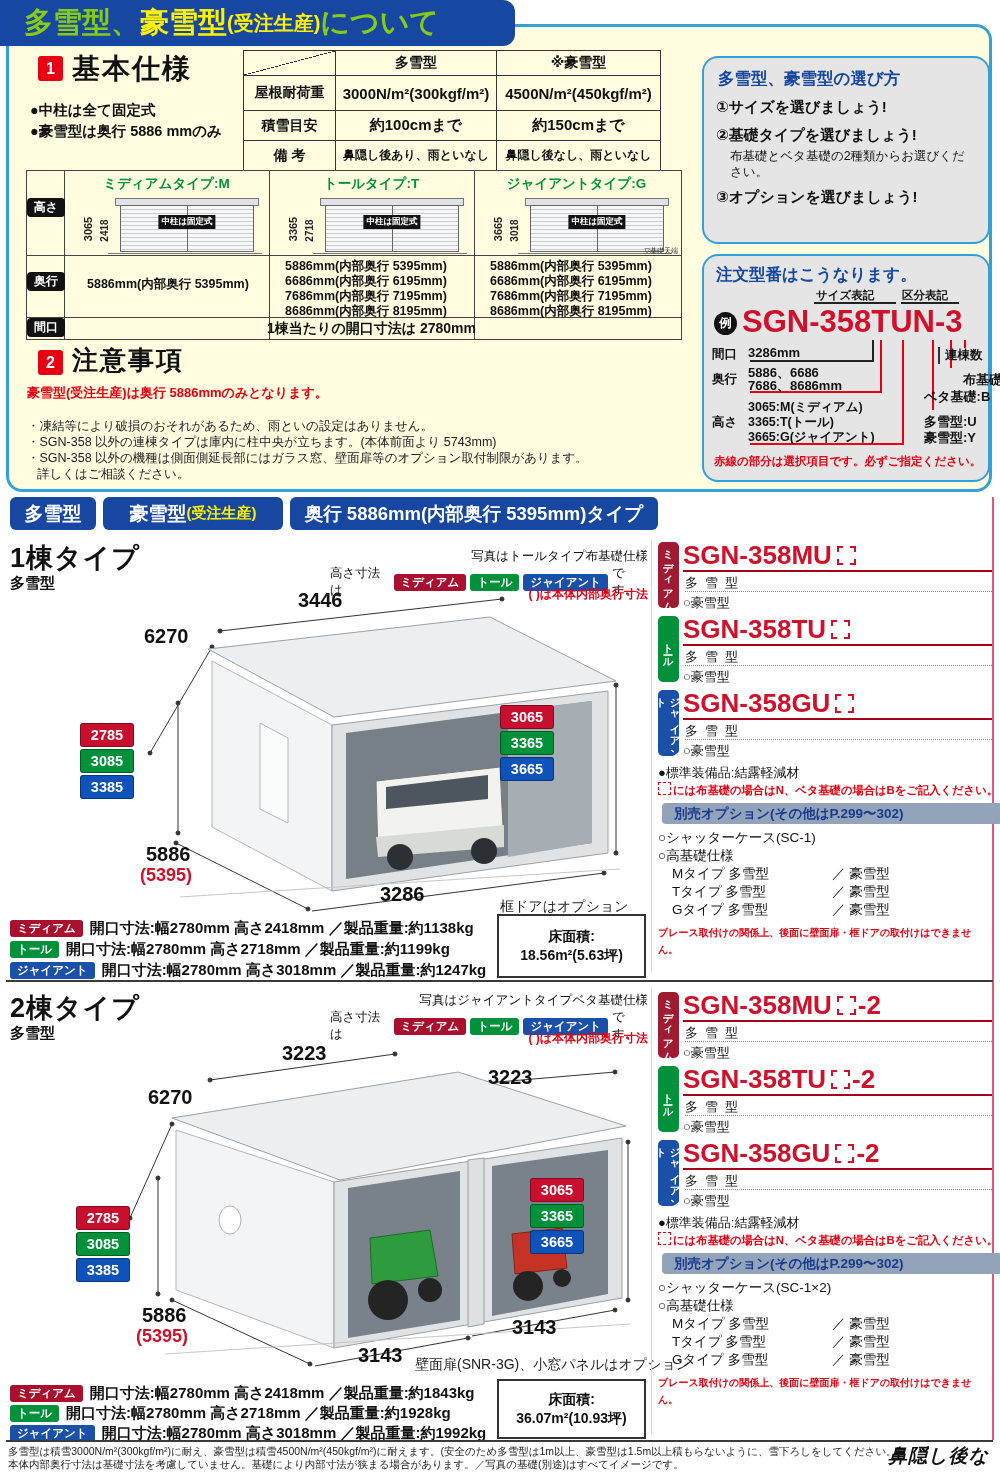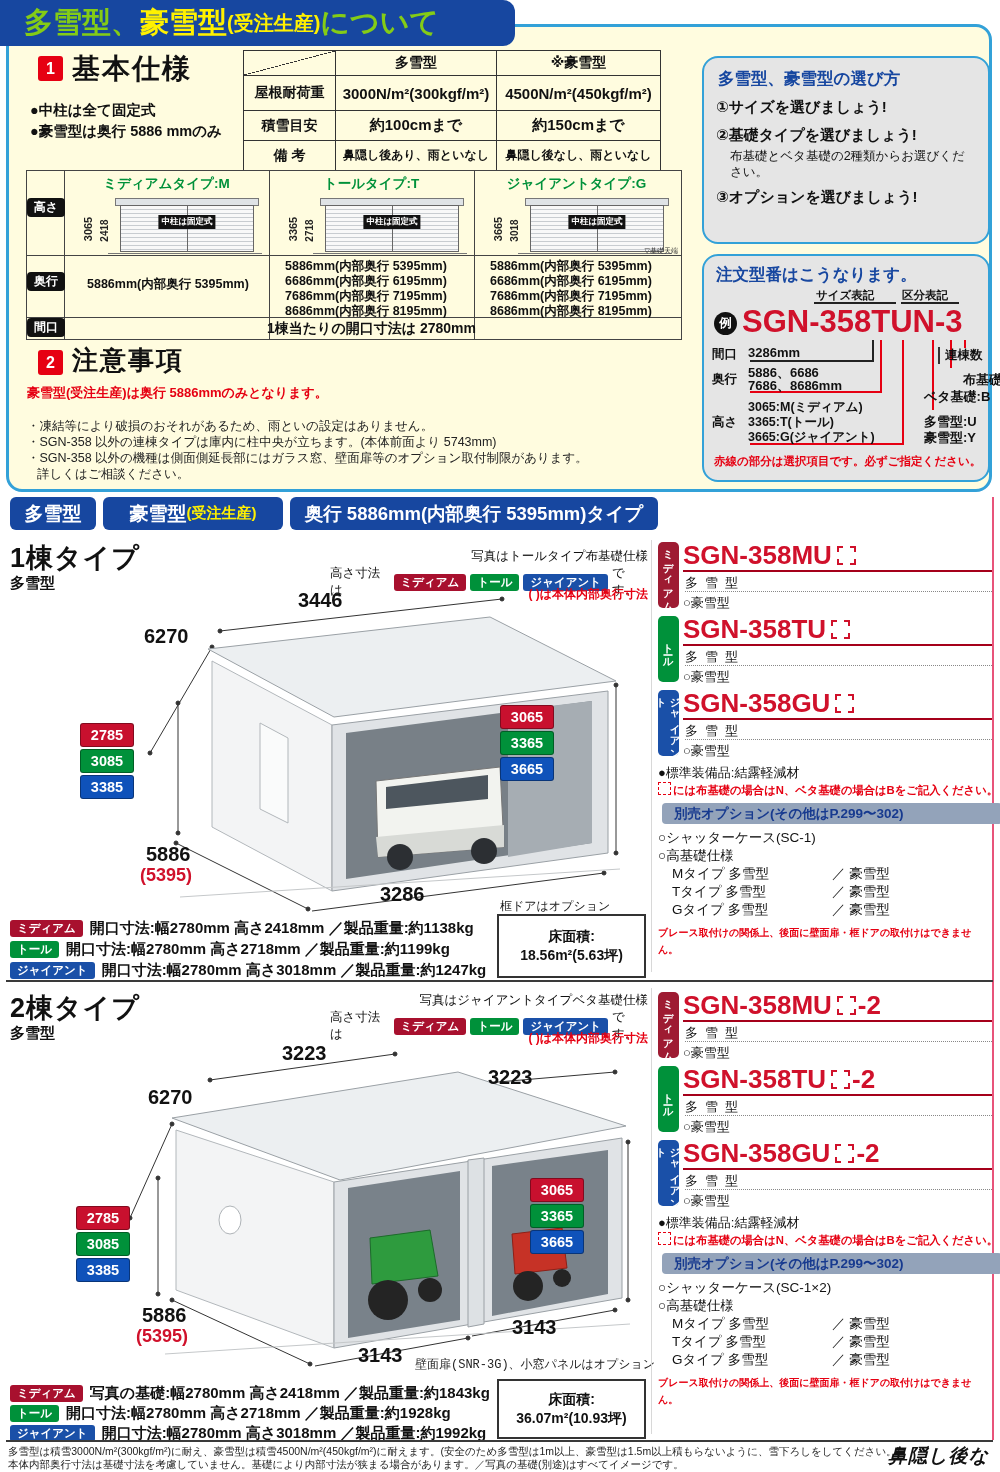--- a/index.html
+++ b/index.html
@@ -71,21 +71,21 @@
   .pnote{font-size:12.5px;text-align:right;white-space:nowrap;}
   .rednote{color:#E60012;font-size:12px;font-weight:bold;}
   .hbadge{display:inline-flex;align-items:center;justify-content:center;color:#fff;font-weight:bold;font-size:11.5px;
           border-radius:3px;height:17px;padding:0 7px;white-space:nowrap;}
   .hb-m{background:#A8102E;}.hb-t{background:#00913A;}.hb-g{background:#1A50A8;}
   .dimbadge{position:absolute;width:52px;height:22px;color:#fff;font-weight:bold;font-size:14.5px;
             display:flex;align-items:center;justify-content:center;border-radius:3px;border:1px solid rgba(0,0,0,.35);}
   .db-r{background:#C8102E;}.db-g{background:#00913A;}.db-b{background:#0F52BA;}
   .dimnum{position:absolute;font-weight:bold;font-size:20px;white-space:nowrap;}
   .dimred{color:#D0112B;font-size:18px;}
-  .caption{font-size:12px;color:#222;font-family:Liberation Mono, monospace;}
+  .caption{font-size:14px;color:#222;}
   .specrow{position:absolute;display:flex;align-items:center;gap:7px;white-space:nowrap;}
   .spectext{font-size:15px;font-weight:bold;}
   .floorbox{position:absolute;border:2px solid #333;background:#fff;display:flex;flex-direction:column;
             align-items:center;justify-content:center;font-weight:bold;font-size:14px;line-height:19px;}
   .prod{position:absolute;left:658px;width:334px;height:72px;}
   .vbadge{position:absolute;left:0;top:2px;width:21px;height:66px;border-radius:5px;color:#fff;font-weight:bold;
           font-size:10.5px;writing-mode:vertical-rl;text-orientation:upright;display:flex;align-items:center;
           justify-content:center;letter-spacing:1px;}
   .vb-m{background:#9E1B32;}.vb-t{background:#00913A;}.vb-g{background:#1A50A8;}
   .pcode{position:absolute;left:25px;top:0;right:0;font-size:26px;font-weight:bold;color:#D0112B;
@@ -460,21 +460,21 @@
     <span class="dimbadge db-b" style="left:470px;top:192px;">3665</span>
     <span class="dimnum" style="left:82px;top:266px;">5886</span>
     <span class="dimnum dimred" style="left:76px;top:288px;">(5395)</span>
     <span class="dimnum" style="left:298px;top:306px;">3143</span>
     <span class="dimnum" style="left:452px;top:278px;">3143</span>
   </div>
   <div class="abs caption" style="left:415px;top:1356px;">壁面扉(SNR-3G)、小窓パネルはオプション</div>
 
   <div class="specrow" style="left:10px;top:1384px;">
     <span class="hbadge hb-m">ミディアム</span>
-    <span class="spectext">写真の基礎:幅2780mm 高さ2418mm ／製品重量:約1843kg</span>
+    <span class="spectext">開口寸法:幅2780mm 高さ2418mm ／製品重量:約1843kg</span>
   </div>
   <div class="specrow" style="left:10px;top:1404px;">
     <span class="hbadge hb-t">トール</span>
     <span class="spectext">開口寸法:幅2780mm 高さ2718mm ／製品重量:約1928kg</span>
   </div>
   <div class="specrow" style="left:10px;top:1424px;">
     <span class="hbadge hb-g">ジャイアント</span>
     <span class="spectext">開口寸法:幅2780mm 高さ3018mm ／製品重量:約1992kg</span>
   </div>
   <div class="floorbox" style="left:497px;top:1379px;width:145px;height:56px;">

